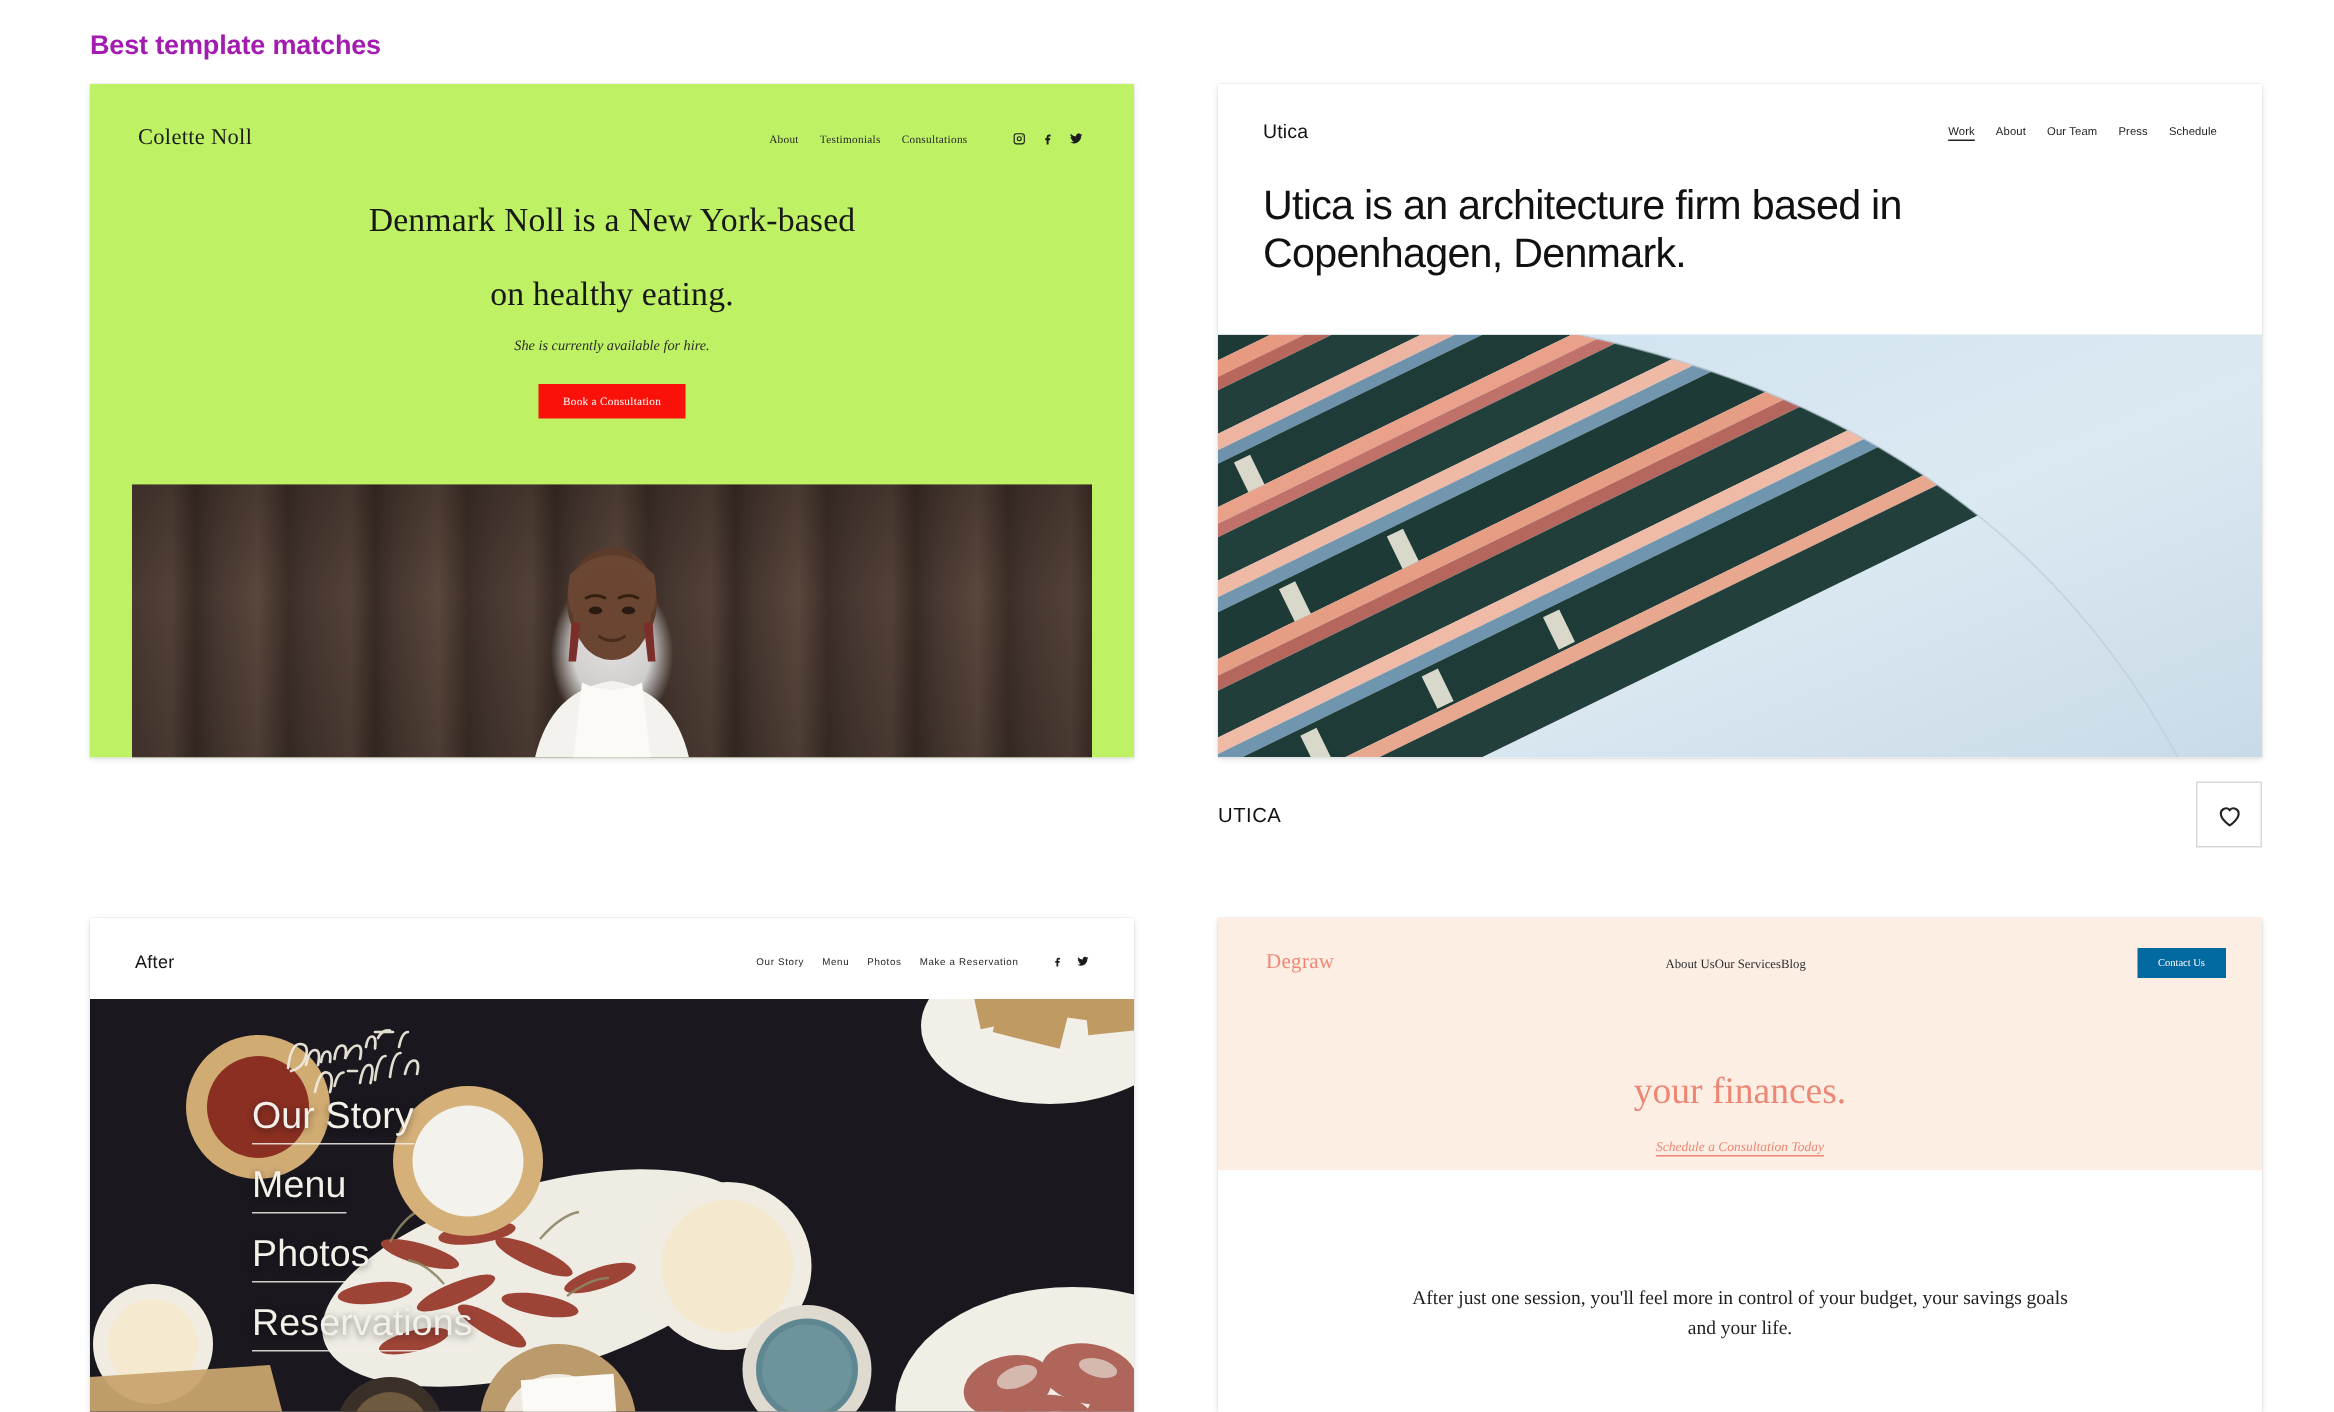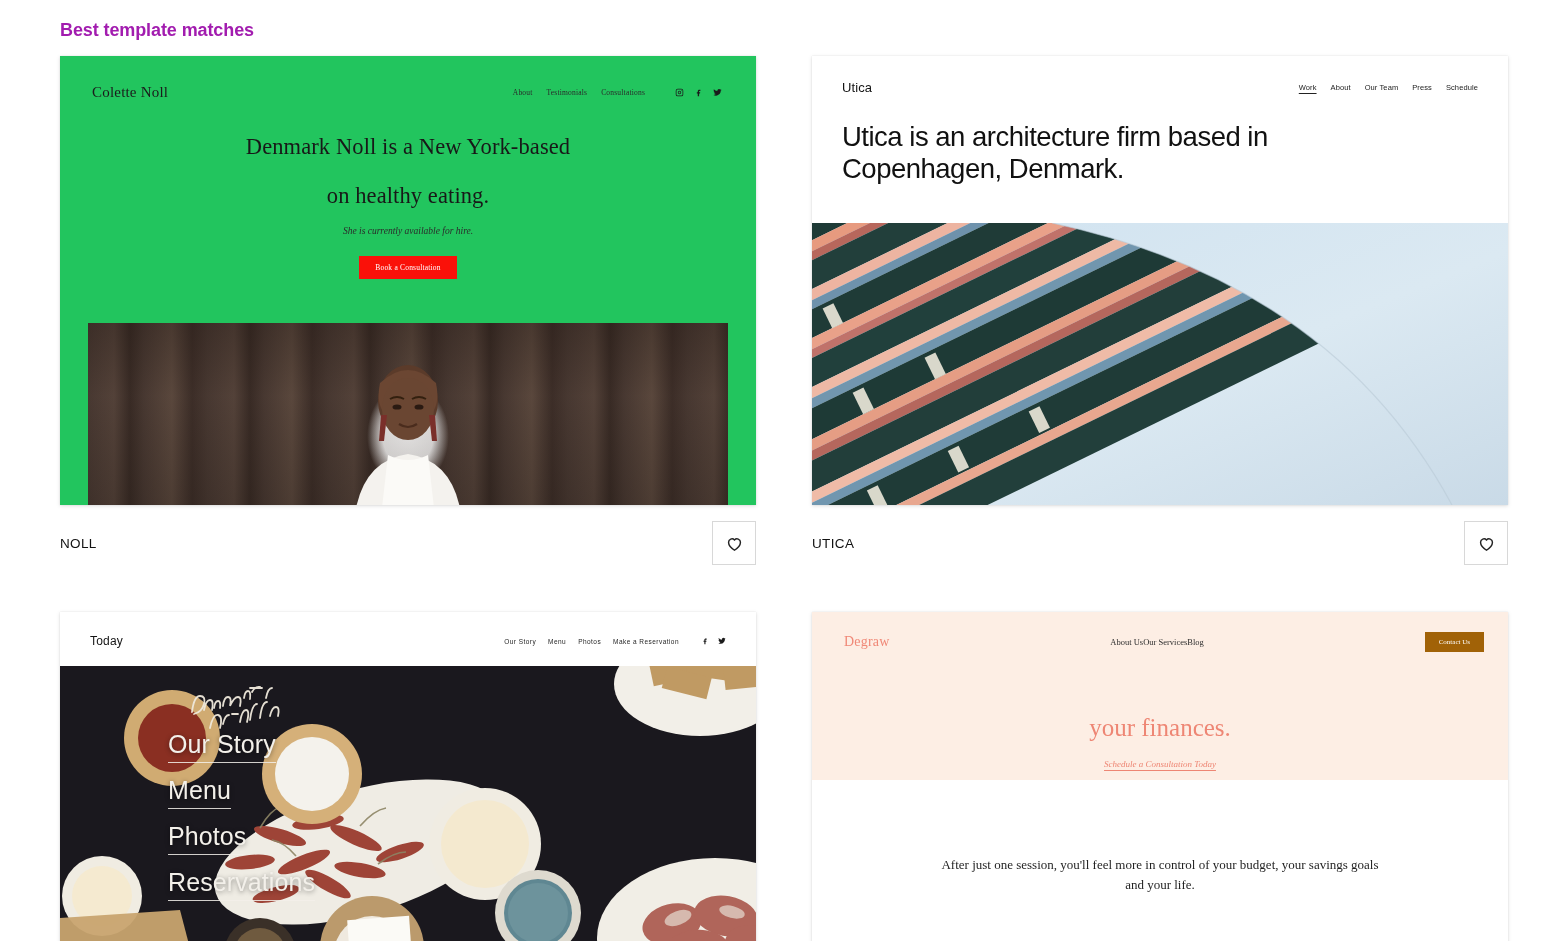--- a/index.html
+++ b/index.html
@@ -47,21 +47,21 @@
   }
   .fav-btn {
     width: 44px; height: 44px;
     border: 1px solid #d8d8d8; background: #fff;
     display: flex; align-items: center; justify-content: center;
     cursor: pointer;
   }
   .fav-btn svg { width: 19px; height: 19px; }
 
   
-  .noll { background: #22c55e; width: 100%; height: 100%; position: relative; }
+  .noll { background: #bef264; width: 100%; height: 100%; position: relative; }
   .noll-nav {
     display: flex; align-items: center; justify-content: space-between;
     padding: 28px 34px 0 32px;
   }
   .noll-logo {
     font-family: "Liberation Serif", serif;
     font-size: 15px; color: #1b1b1b; letter-spacing: 0.2px;
   }
   .noll-links { display: flex; align-items: center; gap: 14px; }
   .noll-links a {
@@ -166,21 +166,21 @@
   .degraw-logo {
     font-family: "Liberation Serif", serif;
     font-size: 14px; color: #F08877; letter-spacing: 0.2px;
   }
   .degraw-links { display: flex; align-items: center; }
   .degraw-links a {
     font-family: "Liberation Serif", serif;
     font-size: 8.5px; color: #2d2d2d; text-decoration: none;
   }
   .degraw-btn {
-    background: #a16207; color: #fff; border: none;
+    background: #0369a1; color: #fff; border: none;
     font-family: "Liberation Serif", serif;
     font-size: 7px; padding: 6px 14px; cursor: pointer;
   }
   .degraw-hero { text-align: center; padding-top: 30px; }
   .degraw-hero h1 {
     font-family: "Liberation Serif", serif;
     font-size: 25px; font-weight: 400; color: #EE8674;
     line-height: 1.22;
   }
   .degraw-link {
@@ -249,28 +249,20 @@
                 <path d="M324 76 q7 -4 14 0" stroke="#33200f" stroke-width="2" fill="none"></path>
                 <path d="M311 101 q9 6 18 0" stroke="#4a2c1d" stroke-width="2.2" fill="none"></path>
                 <path d="M293 92 l-2 26 l5 0 l3 -26z" fill="#7a2f2a"></path>
                 <path d="M347 92 l2 26 l-5 0 l-3 -26z" fill="#7a2f2a"></path>
                 <path d="M268 185 q10 -48 52 -54 q42 6 52 54z" fill="#f4f2ee"></path>
                 <path d="M300 132 q20 10 40 0 l6 53 l-52 0z" fill="#fbfaf7"></path>
               </g>
             </svg>
           </div>
         </div>
-      </div>
-      <div class="card-foot">
-        <span class="card-label">NOLL</span>
-        <button class="fav-btn">
-          <svg viewBox="0 0 24 24" fill="none" stroke="#222" stroke-width="1.8">
-            <path d="M12 20.5s-7.5-4.7-7.5-10A4.3 4.3 0 0112 7.6a4.3 4.3 0 017.5 2.9c0 5.3-7.5 10-7.5 10z"></path>
-          </svg>
-        </button>
       </div>
     </div>
 
     <div class="card">
       <div class="preview">
         <div class="utica">
           <div class="utica-nav">
             <div class="utica-logo">Utica</div>
             <div class="utica-links">
               <a class="active">Work</a>
@@ -393,21 +385,21 @@
             <path d="M12 20.5s-7.5-4.7-7.5-10A4.3 4.3 0 0112 7.6a4.3 4.3 0 017.5 2.9c0 5.3-7.5 10-7.5 10z"></path>
           </svg>
         </button>
       </div>
     </div>
 
     <div class="card card-short">
       <div class="preview">
         <div class="vance">
           <div class="vance-nav">
-            <div class="vance-logo">Today</div>
+            <div class="vance-logo">After</div>
             <div class="vance-links">
               <a>Our Story</a>
               <a>Menu</a>
               <a>Photos</a>
               <a>Make a Reservation</a>
               <span class="vance-social">
                 <svg viewBox="0 0 24 24">
                     <path d="M14 8h3V4.5h-3c-2.2 0-4 1.8-4 4V11H7.5v3.5H10V22h3.5v-7.5H16l.5-3.5H13.5V8.8c0-.5.3-.8.5-.8z"></path>
                   </svg>
                 <svg viewBox="0 0 24 24">

